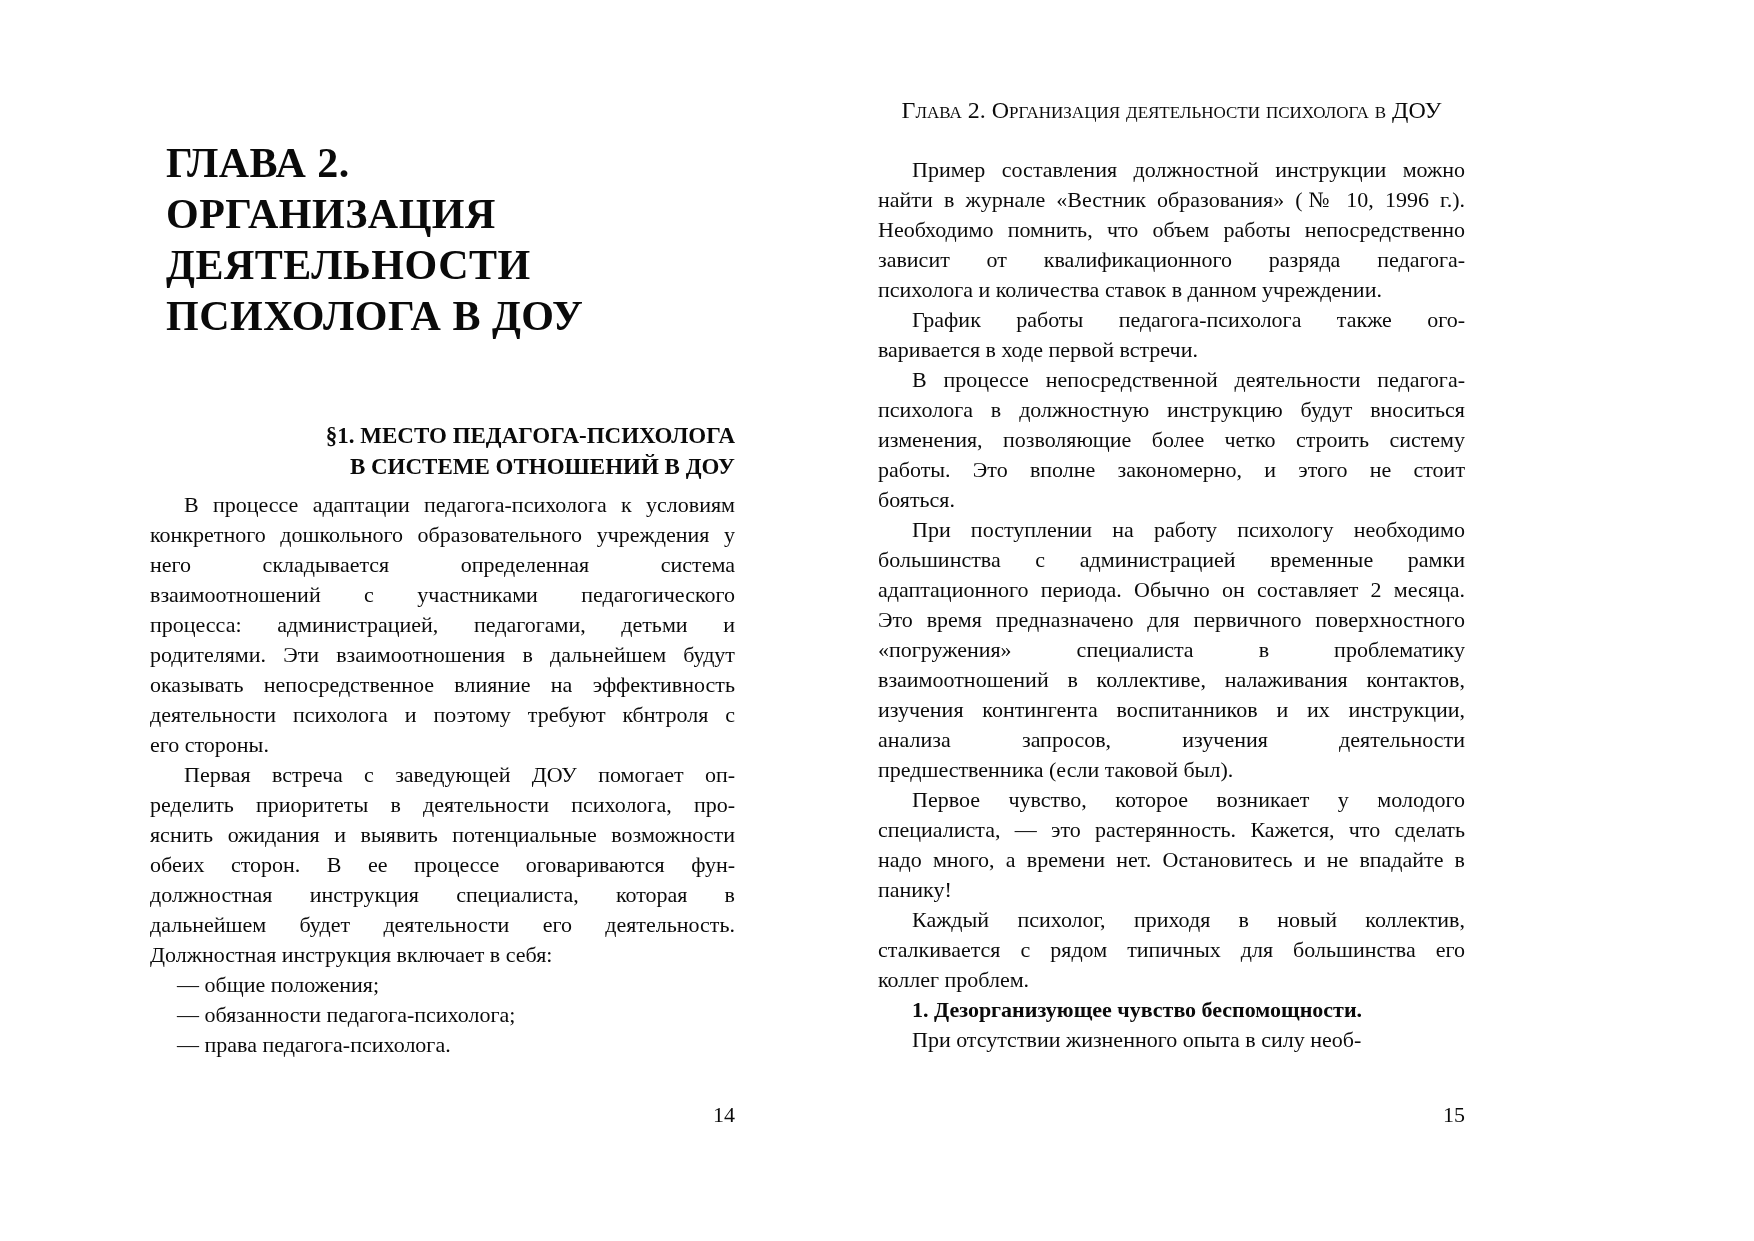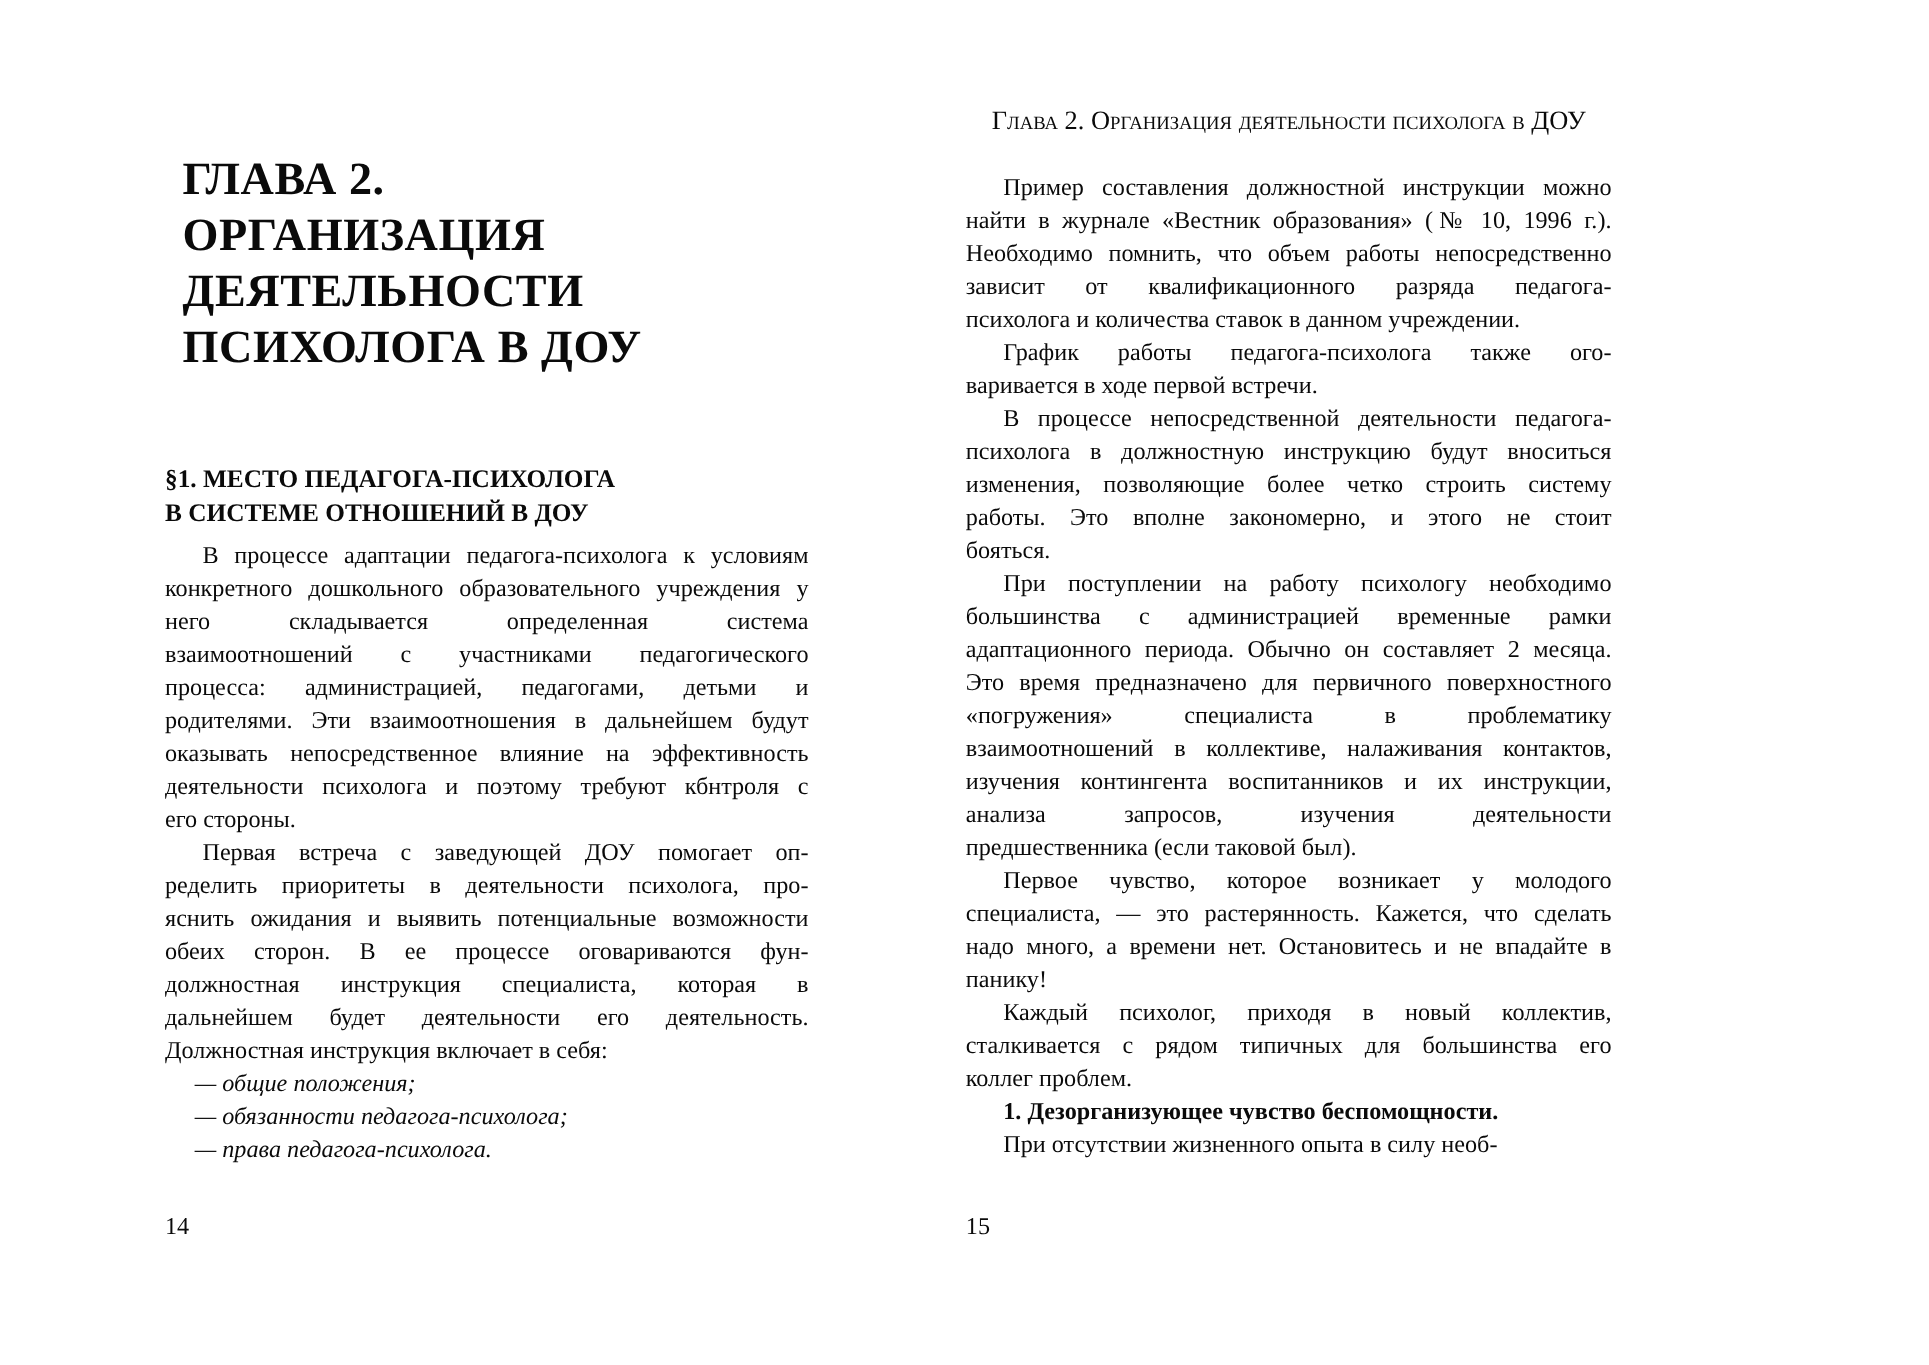--- a/index.html
+++ b/index.html
@@ -22,44 +22,44 @@
     line-height: 51px;
     font-weight: bold;
     letter-spacing: 0.5px;
     white-space: pre-line;
   }
   .section-heading {
     margin: 78px 0 0 0;
     font-size: 23px;
     line-height: 31px;
     font-weight: bold;
-    text-align: left;
+    text-align: right;
     white-space: pre-line;
   }
   .body-text { font-size: 22px; line-height: 30px; }
   .left  .body-text { margin-top: 8px; }
   .right .body-text { margin-top: 32px; }
 
   .para .line { text-align: justify; text-align-last: justify; }
   .para .line.last { text-align: justify; text-align-last: left; }
   .para .line.indent { text-indent: 34px; font-family: Liberation Serif, serif; }
   .para.bold { font-weight: bold; }
 
   .dash-list { font-size: 22px; line-height: 30px; }
-  .dash-list .line { padding-left: 27px; font-style: italic; }
+  .dash-list .line { padding-left: 27px; }
 
   .running-header {
     font-variant: small-caps;
     font-size: 24px;
     line-height: 26px;
     text-align: center;
     white-space: nowrap;
   }
 
-  .page-number { position: absolute; left: 0; right: 0; text-align: left; font-size: 22px; }
+  .page-number { position: absolute; left: 0; right: 0; text-align: right; font-size: 22px; }
   .left  .page-number { top: 972px; }
   .right .page-number { top: 1005px; }
 </style>
 </head>
 <body>
 
 <div class="canvas">
 
   <section class="page left">
     <h1 class="chapter-title">ГЛАВА 2.

